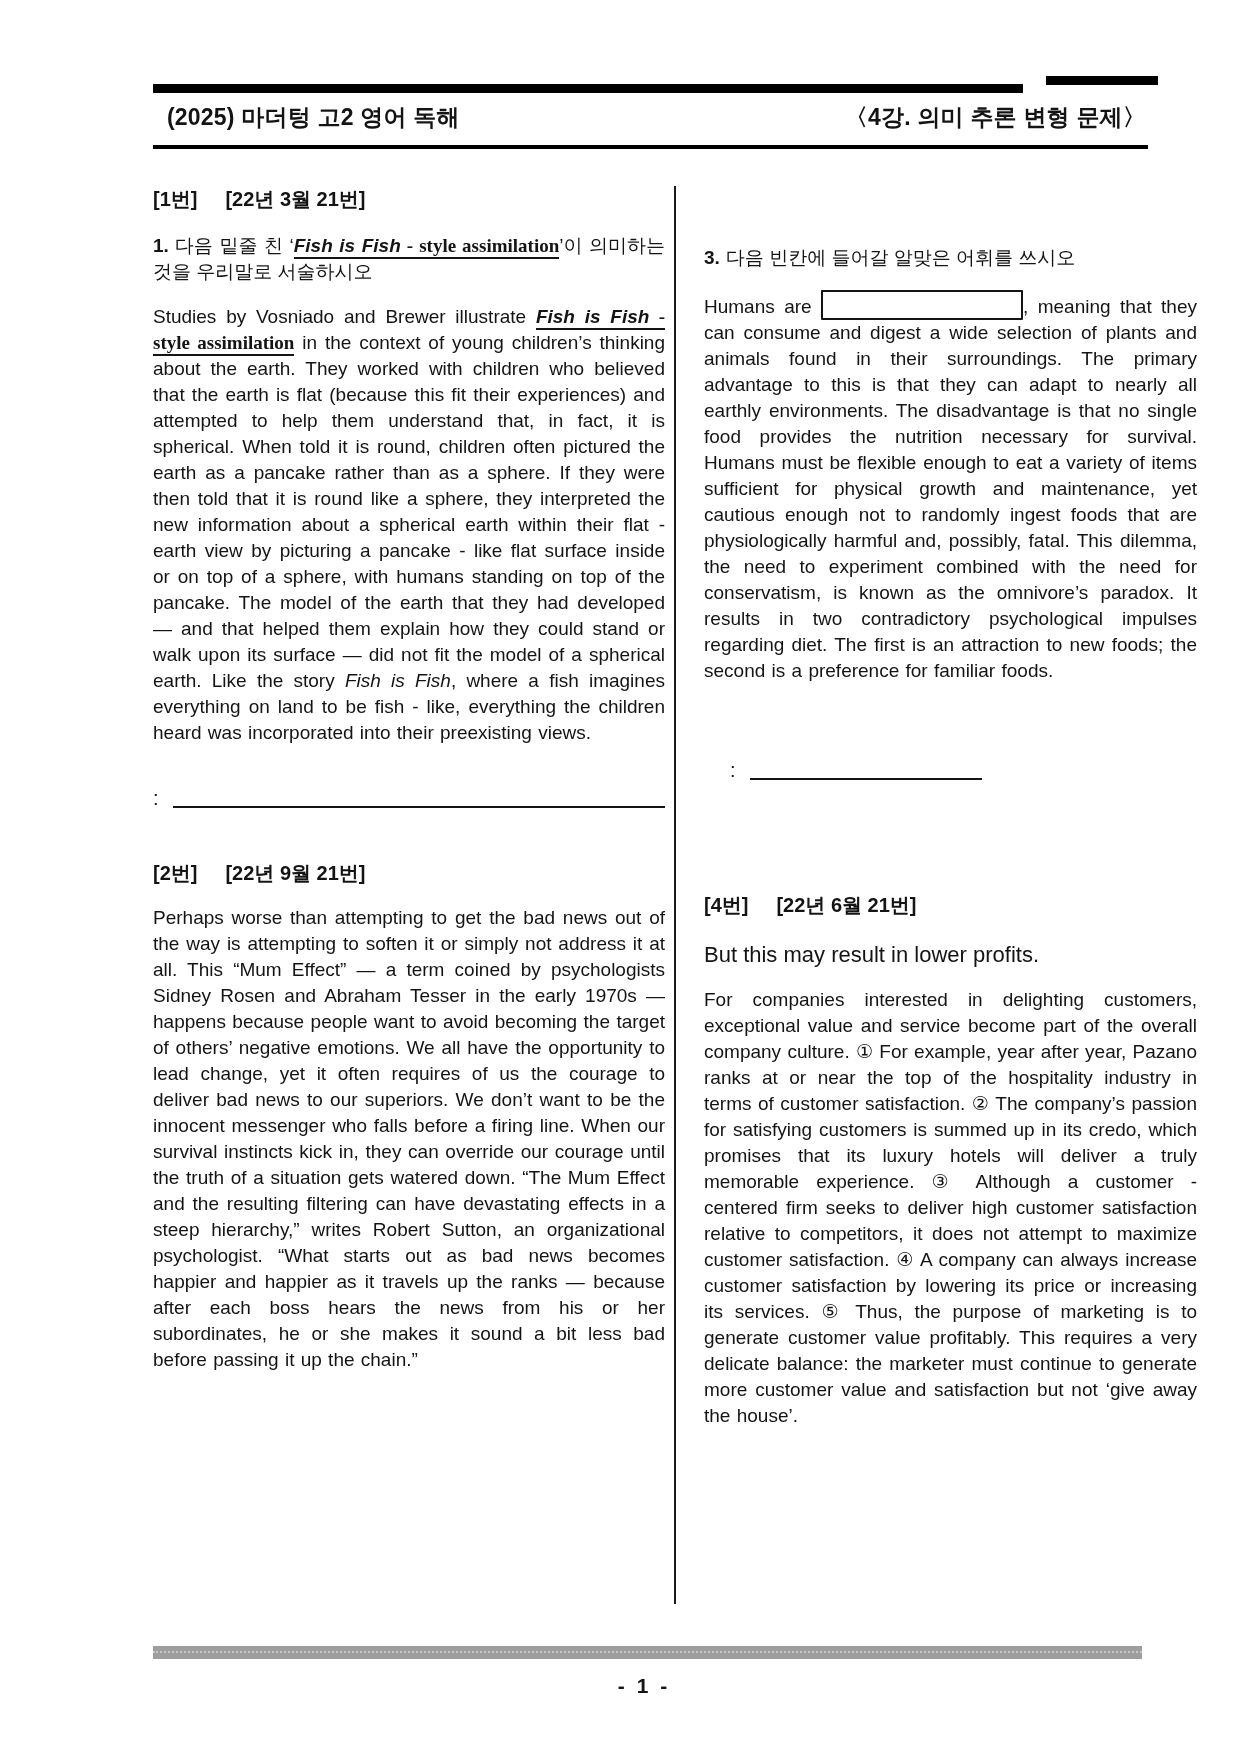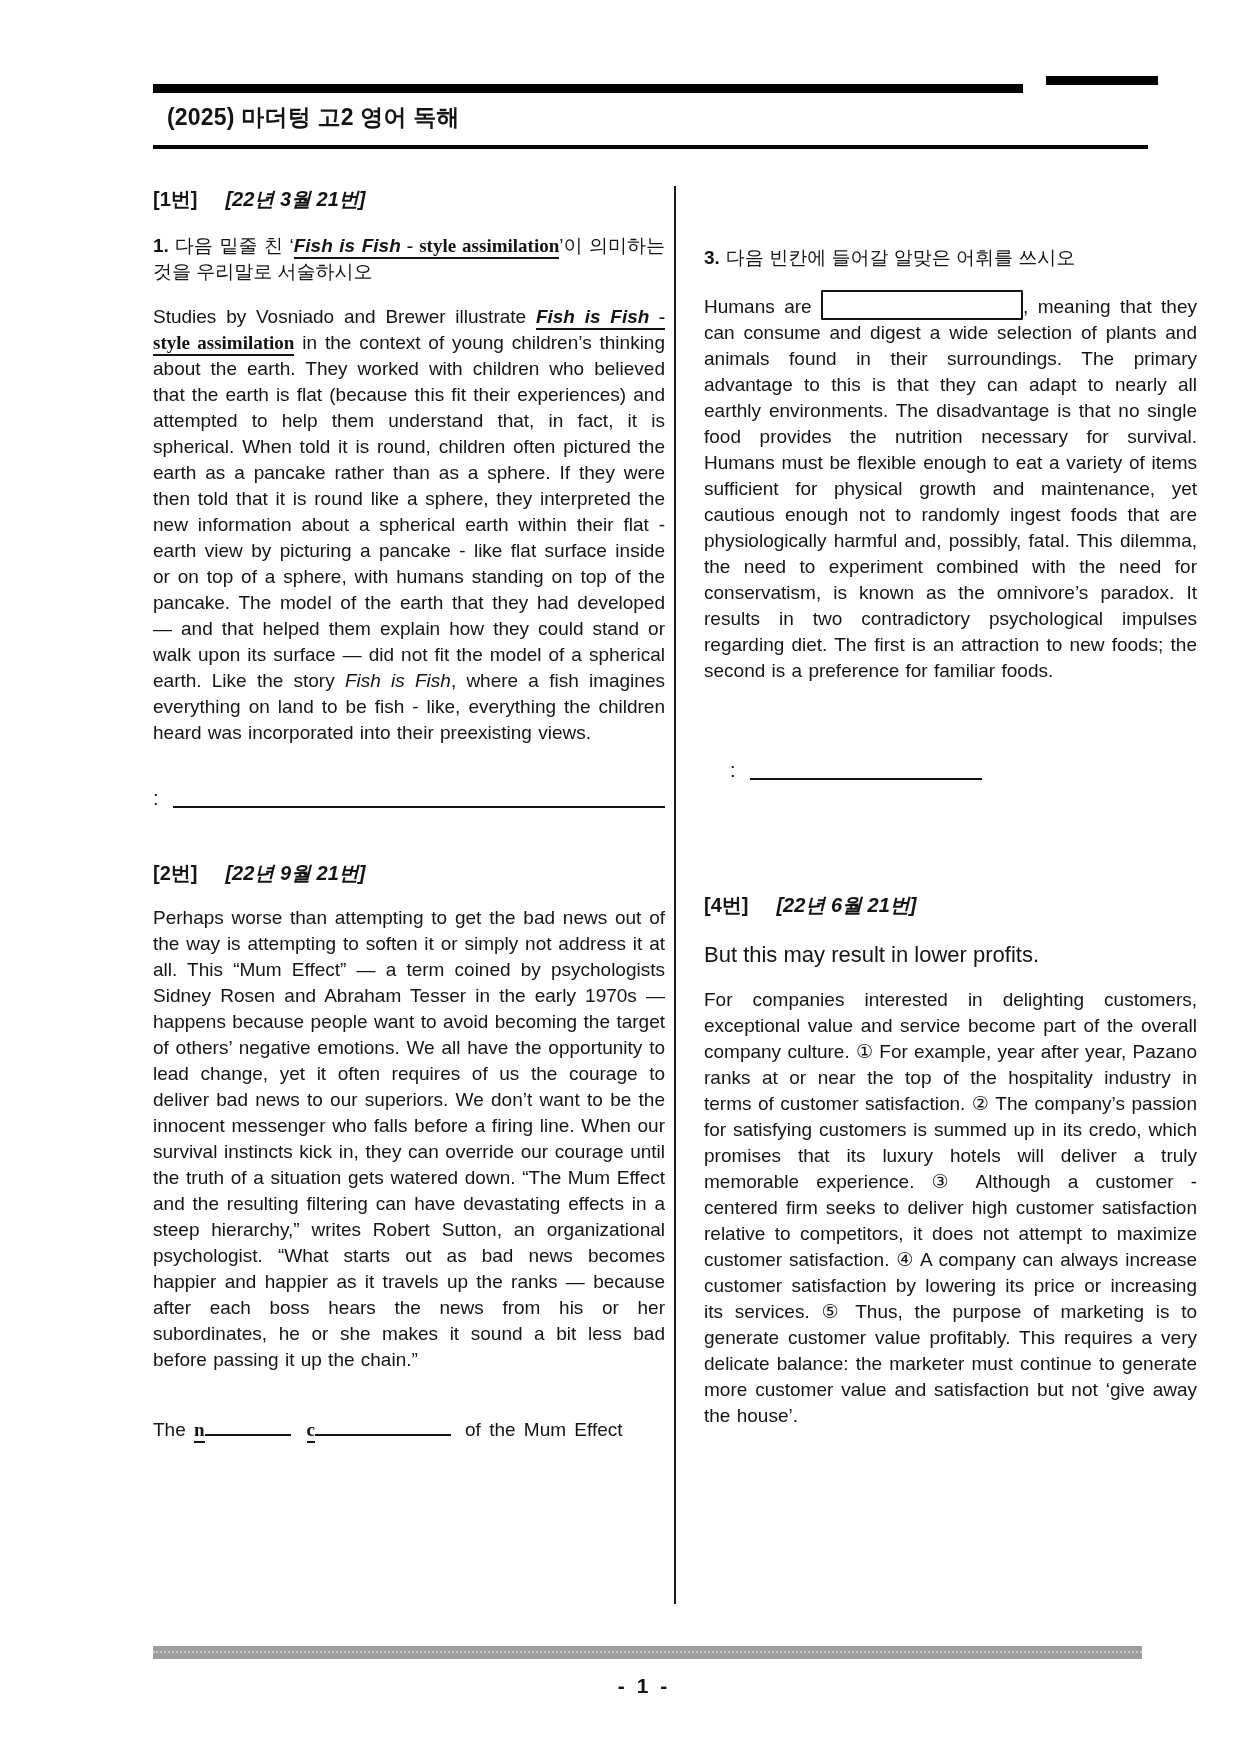--- a/index.html
+++ b/index.html
@@ -23,21 +23,21 @@
     font-size:23px; font-weight:700; letter-spacing:0.2px;
   }
 
   
   .columns { position:absolute; left:105px; top:186px; display:flex; }
   .col-left  { width:512px; }
   .divider   { width:2px; height:1418px; background:#1a1a1a; margin-left:9px; margin-right:0; }
   .col-right { width:493px; margin-left:28px; padding-top:38px; }
 
   .qhead { font-size:20px; font-weight:700; line-height:26px; }
-  .qhead .src { margin-left:28px;font-style:italic; }
+  .qhead .src { margin-left:28px; }
 
   .prompt  { font-size:19px; line-height:26px; margin:21px 0 0 0; text-align:justify; }
   .qnum    { font-weight:700; margin-right:6px; }
   .passage { font-size:19px; line-height:26px; margin:19px 0 0 0; text-align:justify; word-spacing:1px; }
   .given   { font-size:22px; line-height:26px; margin:24px 0 0 0; }
 
   
   .sg-plain { }
   .sg-i  { font-style:italic; }
   .sg-biu{ font-weight:700; font-style:italic; border-bottom:2px solid #141414; padding-bottom:1px; }
@@ -76,20 +76,21 @@
 
 <div class="page">
 
   <div class="header">
     <div class="bars">
       <div class="bar-main"></div>
       <div class="bar-right"></div>
     </div>
     <div class="titles">
       <span>(2025) 마더텅 고2 영어 독해</span>
+      <span>〈4강. 의미 추론 변형 문제〉</span>
     </div>
   </div>
 
   <div class="columns">
 
     <div class="col-left">
 
       <section>
         <div class="qhead">
           <span>[1번]</span><span class="src">[22년 3월 21번]</span>
@@ -100,21 +101,20 @@
           <span class="colon">:</span>
           <span class="rule"></span>
         </div>
       </section>
 
       <section style="margin-top:52px;">
         <div class="qhead">
           <span>[2번]</span><span class="src">[22년 9월 21번]</span>
         </div>
         <p class="passage"><span class="sg-plain">Perhaps worse than attempting to get the bad news out of the way is attempting to soften it or simply not address it at all. This “Mum Effect” — a term coined by psychologists Sidney Rosen and Abraham Tesser in the early 1970s — happens because people want to avoid becoming the target of others’ negative emotions. We all have the opportunity to lead change, yet it often requires of us the courage to deliver bad news to our superiors. We don’t want to be the innocent messenger who falls before a firing line. When our survival instincts kick in, they can override our courage until the truth of a situation gets watered down. “The Mum Effect and the resulting filtering can have devastating effects in a steep hierarchy,” writes Robert Sutton, an organizational psychologist. “What starts out as bad news becomes happier and happier as it travels up the ranks — because after each boss hears the news from his or her subordinates, he or she makes it sound a bit less bad before passing it up the chain.”</span></p>
-        <div class="topic-line"><span class="sg-plain">The </span><span class="sg-bu">n</span><span class="sg-blank" style="width: 86px;"></span><span class="sg-gap" style="width: 16px;"></span><span class="sg-bu">c</span><span class="sg-blank" style="width: 136px;"></span><span class="sg-gap" style="width: 14px;"></span><span class="sg-plain">of the Mum Effect</span></div>
       </section>
 
     </div>
 
     <div class="divider"></div>
 
     <div class="col-right">
 
       <section>
         <p class="prompt"><span class="qnum">3.</span><span><span class="sg-plain">다음 빈칸에 들어갈 알맞은 어휘를 쓰시오</span></span></p>

